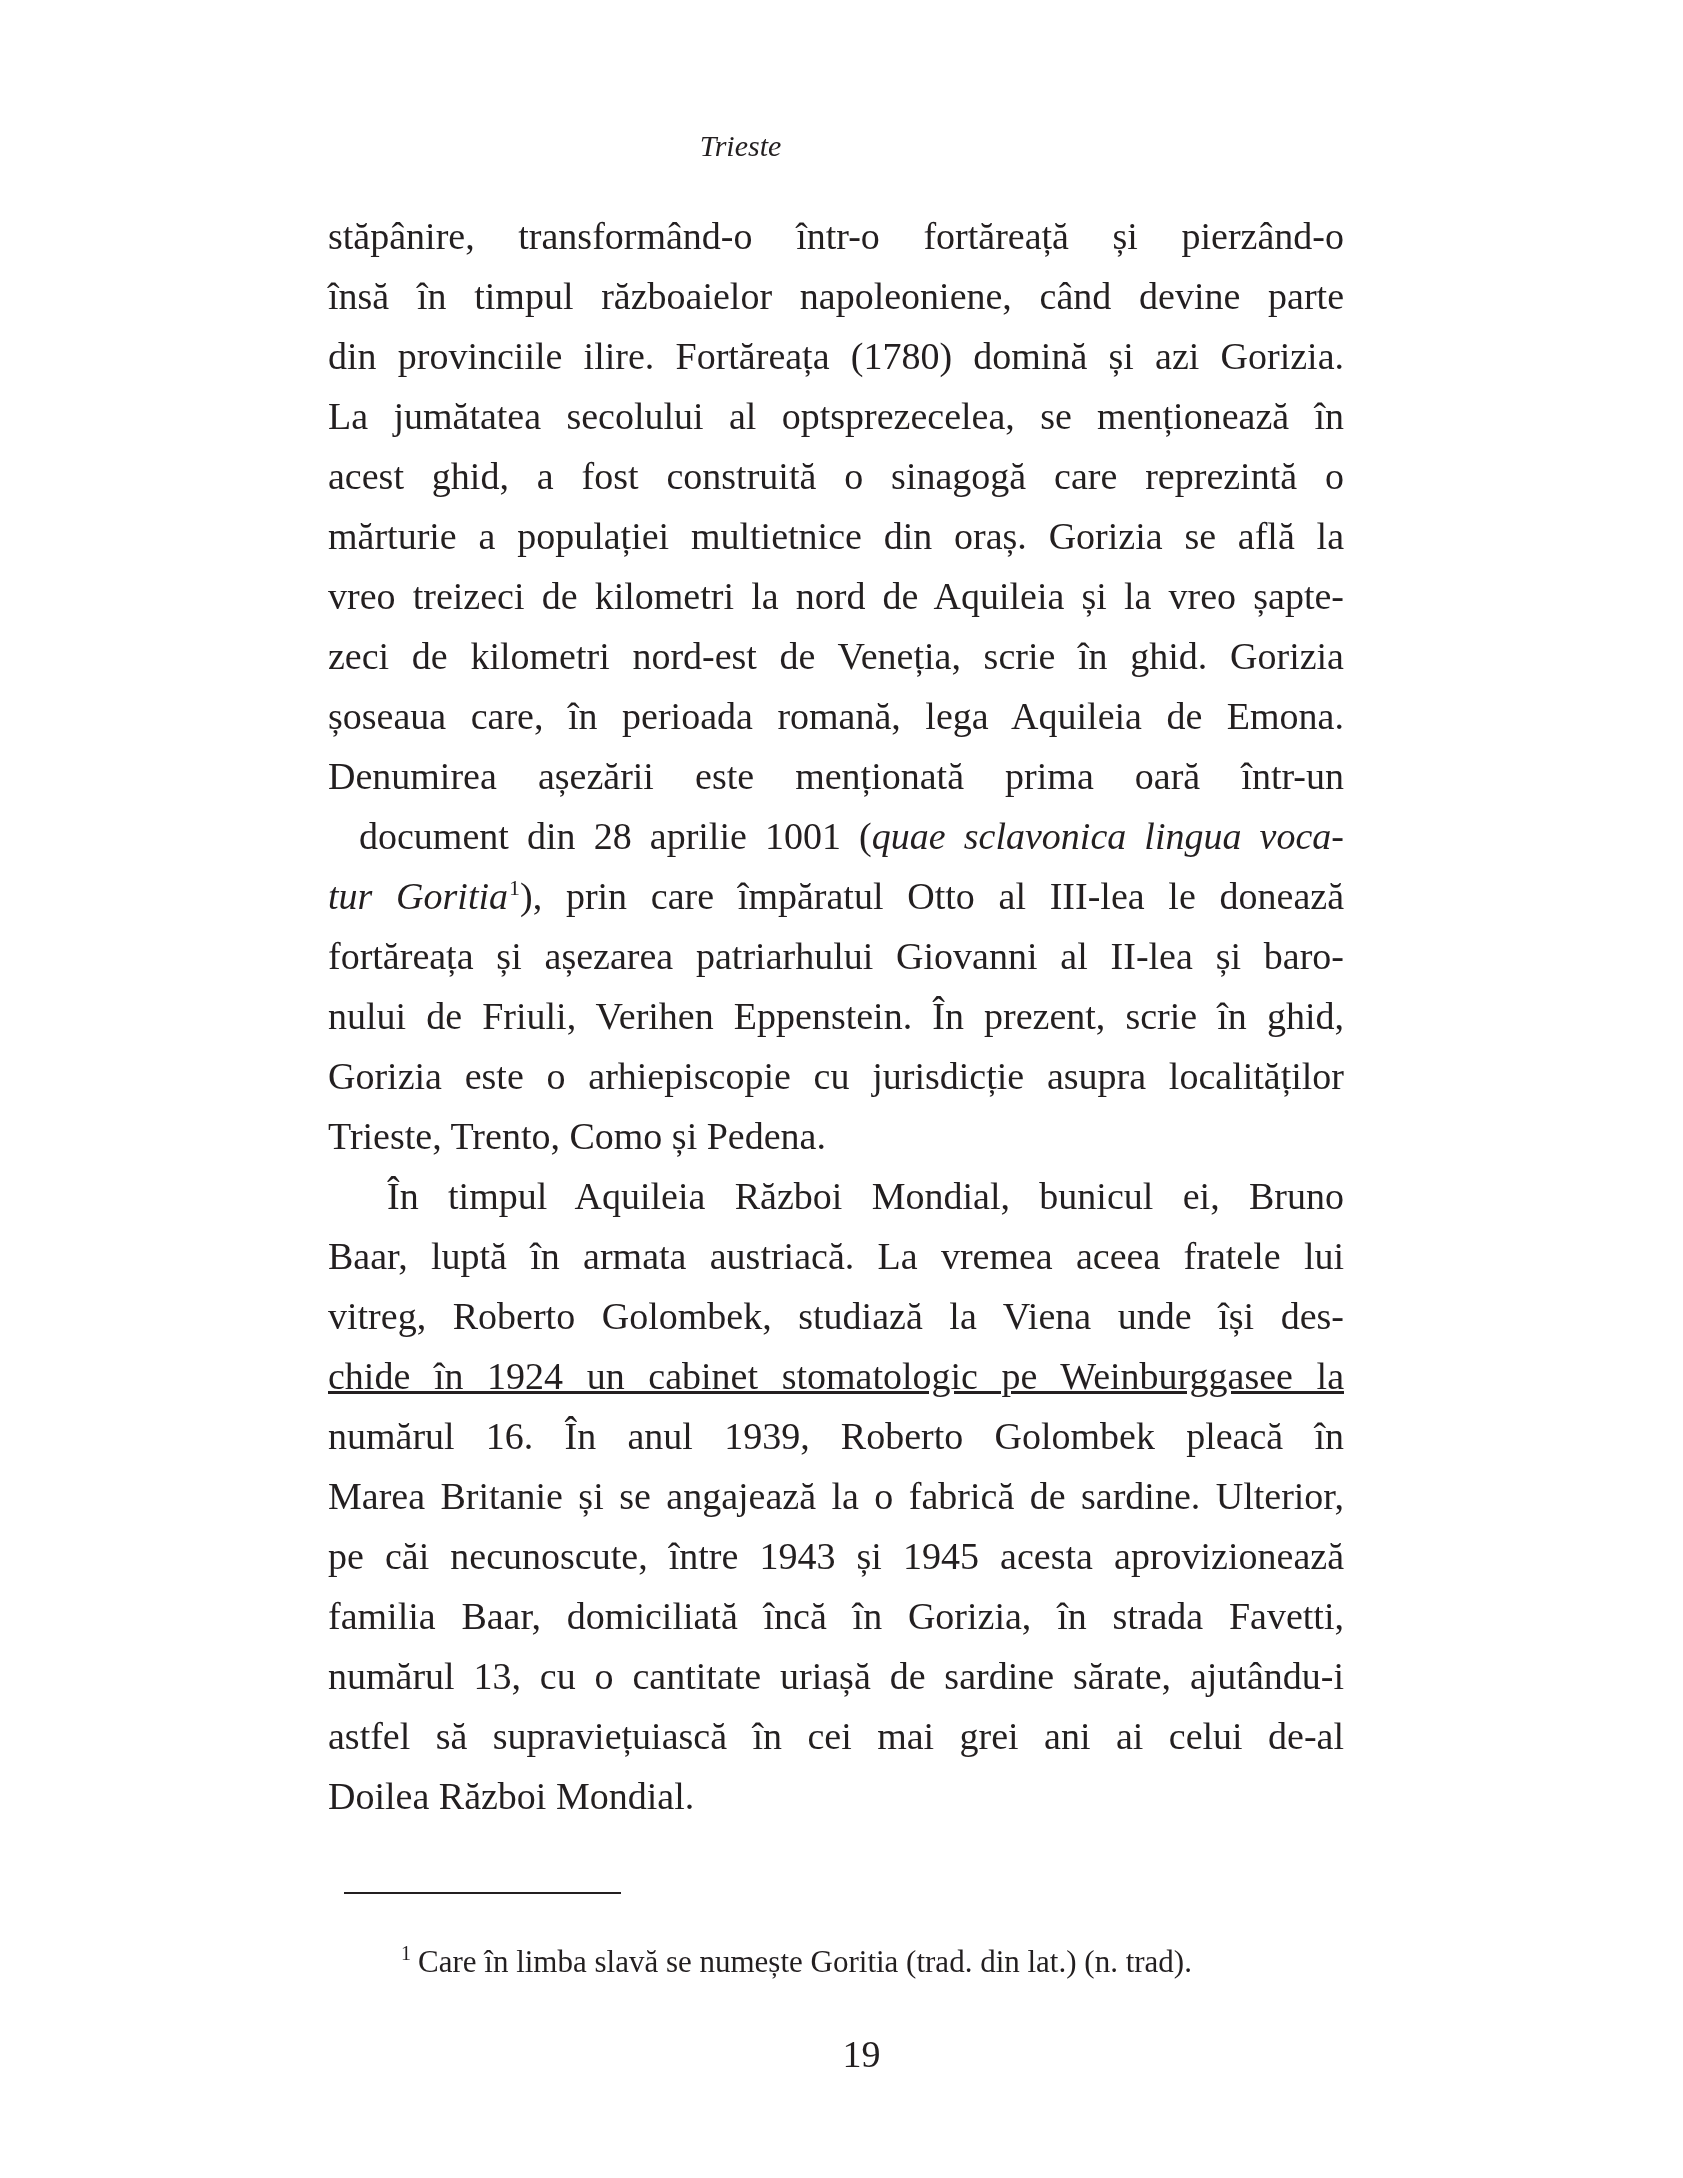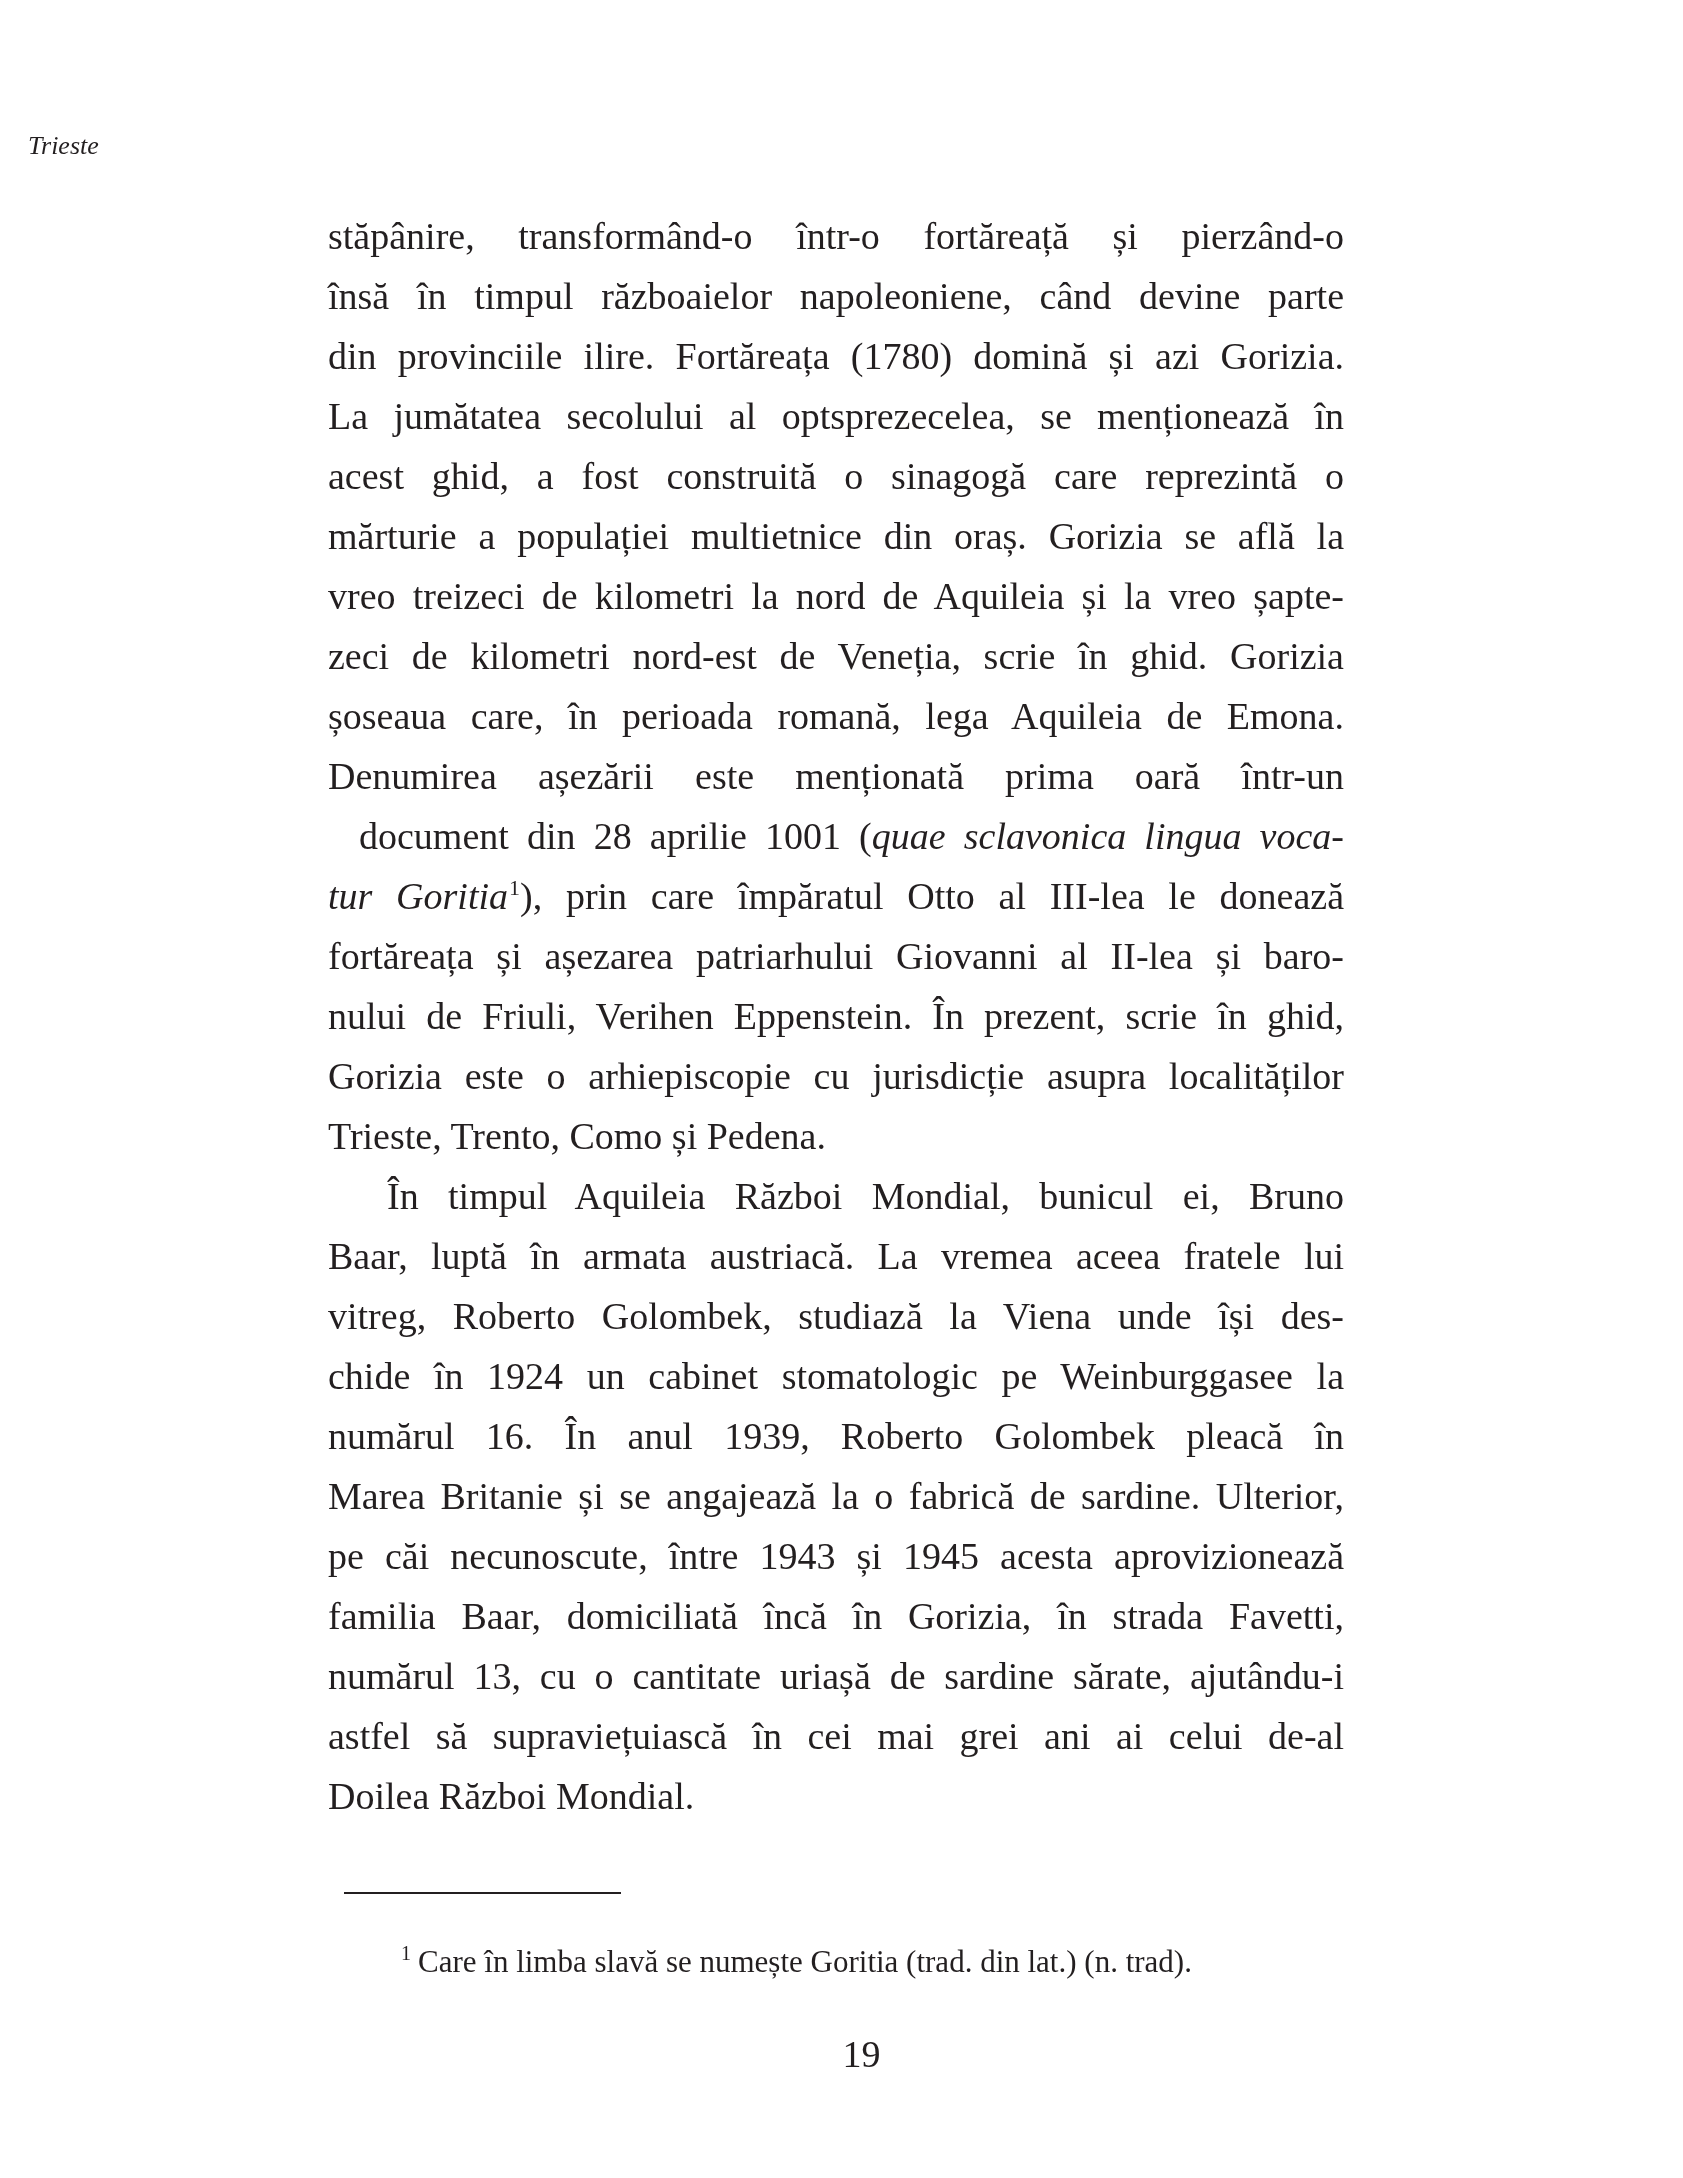--- a/index.html
+++ b/index.html
@@ -1,18 +1,18 @@
 <!DOCTYPE html>
 <html><head>
 <meta charset="utf-8">
 <style>
   html, body { margin: 0; padding: 0; background: #ffffff; }
   body { width: 1683px; height: 2178px; position: relative; overflow: hidden; }
   .page { position: absolute; left: 0; top: 0; width: 1683px; height: 2178px; background: #ffffff; color: #231f20; font-family: "Liberation Serif", "DejaVu Serif", serif; }
-  .running-head { position: absolute; left: 0; width: 1453px; top: 121px; font-style: italic; font-size: 26px; line-height: 50px; padding-left: 28px; box-sizing: border-box; }
+  .running-head { position: absolute; left: 0; width: 1453px; top: 121px; text-align: center; font-style: italic; font-size: 30px; line-height: 50px; padding-left: 28px; box-sizing: border-box; }
   .body-text { position: absolute; left: 328px; top: 206px; width: 1016px; }
   .line { display: block; height: 60px; line-height: 60px; font-size: 38px; text-align: justify; text-align-last: justify; white-space: nowrap; overflow: visible; }
   .line.last { text-align-last: left; }
   .line.indent { padding-left: 59px; }
   .it { font-style: italic; }
   sup.fnref { font-size: 22px; vertical-align: 0; position: relative; top: -14px; margin-left: 1px; }
   .fn-rule { position: absolute; left: 344px; top: 1892px; width: 277px; height: 0; border-top: 2px solid #231f20; }
   .footnote { position: absolute; left: 401px; top: 1935px; font-size: 31px; line-height: 53px; white-space: nowrap; }
   .footnote sup { font-size: 20px; position: relative; top: -12px; vertical-align: 0; margin-right: 7px; }
   .folio { position: absolute; left: 0; width: 1683px; top: 2032px; text-align: center; font-size: 38px; line-height: 44px; padding-left: 40px; box-sizing: border-box; }
@@ -37,21 +37,21 @@
     <span class="line" style="white-space: normal;">Denumirea așezării este menționată prima oară într-un</span>
     <span class="line" style="white-space: normal; margin-left: 31px;"><span>document din 28 aprilie 1001 (</span><span class="it">quae sclavonica lingua voca-</span></span>
     <span class="line" style="white-space: normal;"><span class="it">tur Goritia</span><sup class="fnref">1</sup><span>), prin care împăratul Otto al III-lea le donează</span></span>
     <span class="line" style="white-space: normal;">fortăreața și așezarea patriarhului Giovanni al II-lea și baro-</span>
     <span class="line" style="white-space: normal;">nului de Friuli, Verihen Eppenstein. În prezent, scrie în ghid,</span>
     <span class="line" style="white-space: normal;">Gorizia este o arhiepiscopie cu jurisdicție asupra localităților</span>
     <span class="line last" style="white-space: nowrap;">Trieste, Trento, Como și Pedena.</span>
     <span class="line indent" style="white-space: normal;">În timpul Aquileia Război Mondial, bunicul ei, Bruno</span>
     <span class="line" style="white-space: normal;">Baar, luptă în armata austriacă. La vremea aceea fratele lui</span>
     <span class="line" style="white-space: normal;">vitreg, Roberto Golombek, studiază la Viena unde își des-</span>
-    <span class="line" style="white-space: normal;">chide în 1924 un cabinet stomatologic pe Weinburggasee la</span>
+    <span class="line" style="white-space: normal; text-decoration: underline;">chide în 1924 un cabinet stomatologic pe Weinburggasee la</span>
     <span class="line" style="white-space: normal;">numărul 16. În anul 1939, Roberto Golombek pleacă în</span>
     <span class="line" style="white-space: normal;">Marea Britanie și se angajează la o fabrică de sardine. Ulterior,</span>
     <span class="line" style="white-space: normal;">pe căi necunoscute, între 1943 și 1945 acesta aprovizionează</span>
     <span class="line" style="white-space: normal;">familia Baar, domiciliată încă în Gorizia, în strada Favetti,</span>
     <span class="line" style="white-space: normal;">numărul 13, cu o cantitate uriașă de sardine sărate, ajutându-i</span>
     <span class="line" style="white-space: normal;">astfel să supraviețuiască în cei mai grei ani ai celui de-al</span>
     <span class="line last" style="white-space: nowrap;">Doilea Război Mondial.</span>
   </div>
 
   <div class="fn-rule"></div>

